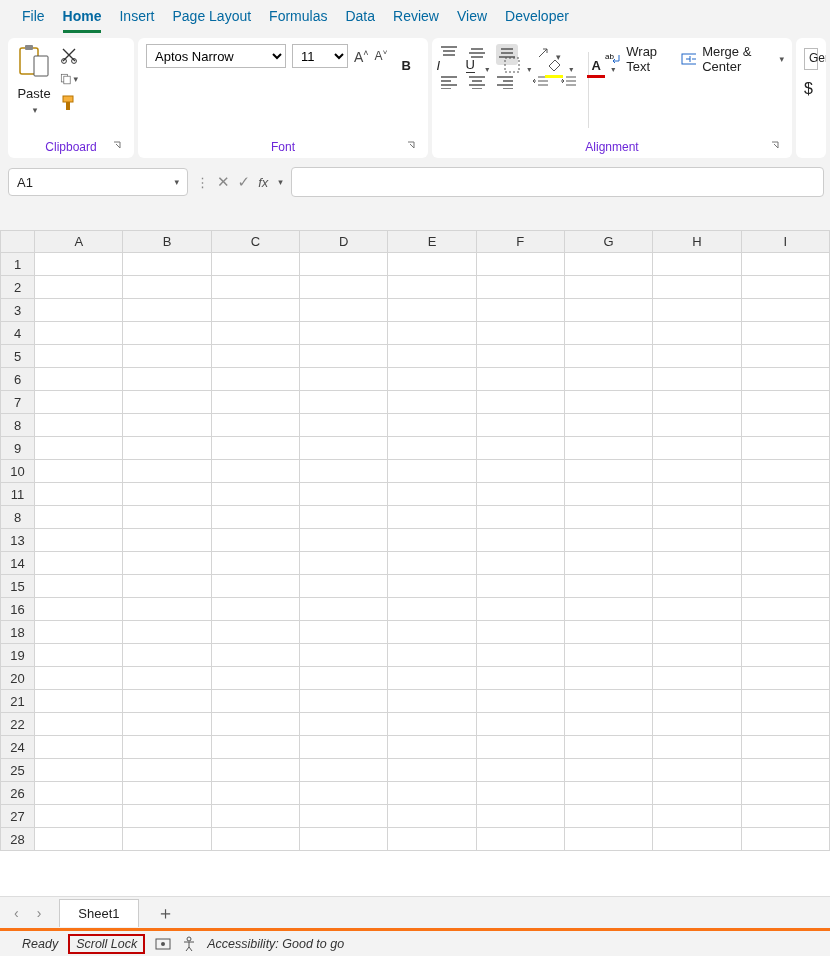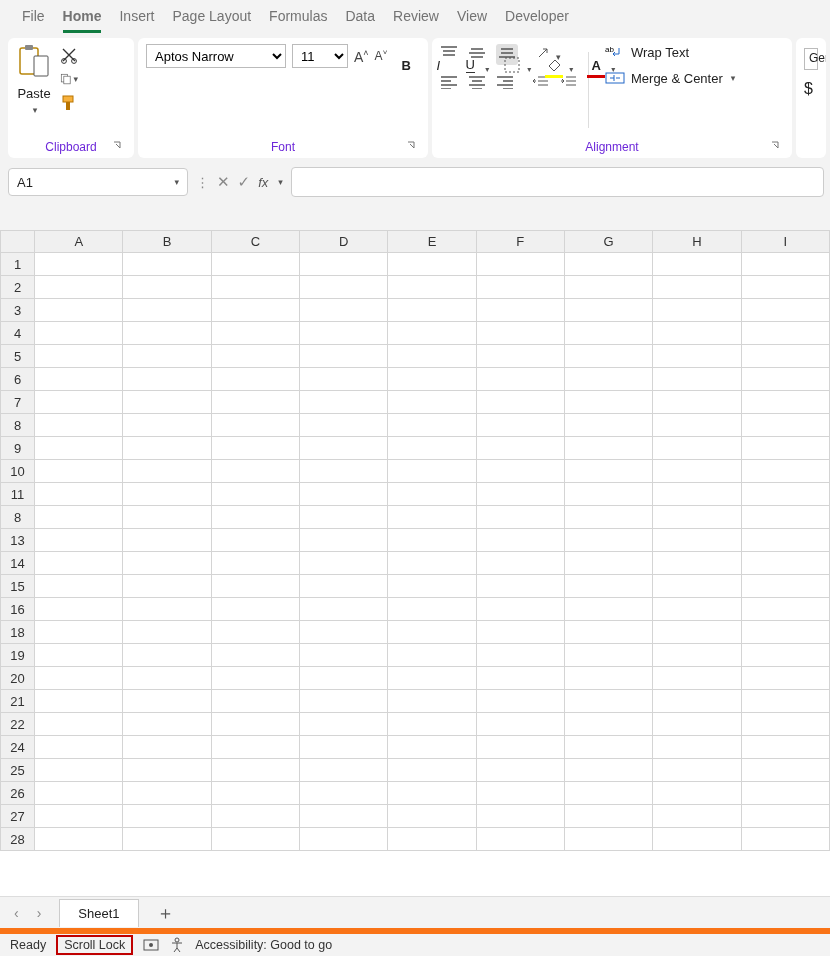--- a/index.html
+++ b/index.html
@@ -16,21 +16,21 @@
   
   .tabs {
     display: flex;
     gap: 18px;
     padding: 8px 18px 0 22px;
     height: 32px;
     align-items: flex-start;
   }
   .tab {
     font-size: 14px;
-    color: #737373;
+    color: #0369a1;
     padding-bottom: 6px;
     cursor: pointer;
   }
   .tab.active {
     font-weight: 600;
     border-bottom: 3px solid #107c41;
   }
 
   
   .ribbon {
@@ -90,21 +90,21 @@
   .btn { width:22px; height:22px; display:flex; align-items:center; justify-content:center; cursor:pointer; position:relative; }
   .btn .chev { font-size:8px; color:#555; position:absolute; right:-8px; bottom:2px; }
   .underline-bar { border-bottom: 1px solid #333; }
   .fill-bar { position:absolute; bottom:-2px; left:2px; right:2px; height:3px; background:#ffff00; }
   .font-color-bar { position:absolute; bottom:-2px; left:2px; right:2px; height:3px; background:#d40000; }
 
   
   .align-rows { display:flex; flex-direction:column; gap:10px; }
   .align-row { display:flex; gap:10px; align-items:center; }
   .align-icon svg { width:18px; height:14px; }
-  .wrap-merge { display:flex; flex-direction:column; gap:10px; margin-left:6px; }
+  .wrap-merge { display:flex; flex-direction:row; gap:10px; margin-left:6px; }
   .wrap-merge .item { display:flex; align-items:center; gap:6px; font-size:13px; cursor:pointer; }
 
   
   .number-stub { display:flex; flex-direction:column; gap:10px; padding-top:4px; }
 
   
   .fx-row {
     display:flex;
     align-items:center;
     gap:8px;
@@ -197,24 +197,25 @@
   .add-sheet { font-size:18px; color:#555; cursor:pointer; }
 
   .statusbar {
     position:absolute;
     left:0; right:0; bottom:0;
     height:28px;
     background:#f3f3f3;
     display:flex;
     align-items:center;
     gap: 10px;
-    padding-left: 10px;
+    padding-left: 22px;
     font-size:12.5px;
     color:#333;
-    border-top:6px solid #f97316;
+    border-top:3px solid #f97316;
+    font-style:italic;
   }
   .scroll-lock-box {
     border: 2px solid #c00000;
     padding: 1px 6px;
   }
   .macro-icon, .a11y-icon { width:16px; height:16px; display:inline-flex; }
 
   .sep { width:1px; background:#ddd; align-self:stretch; margin: 8px 2px;}
 </style>
 </head>

